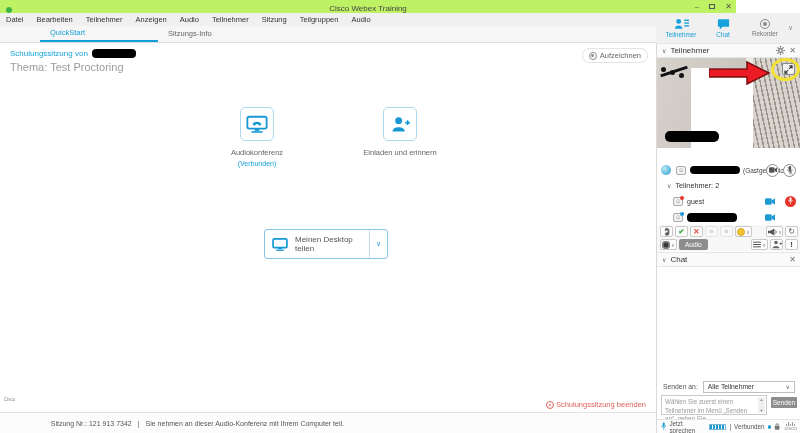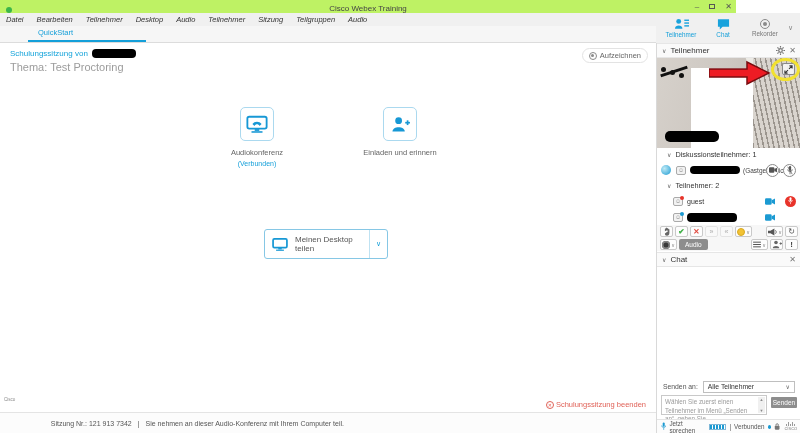--- a/index.html
+++ b/index.html
@@ -9,23 +9,23 @@
   #app { position:relative; width:800px; height:433px; background:#fff; }
 
   
   #titlebar { left:0; top:0; width:736px; height:13px; background:#bef264; display:flex; align-items:flex-end; }
   #title { position:absolute; left:0; right:0; text-align:center; font-size:8px; color:#444; }
   #app-dot { width:6px; height:6px; border-radius:50%; background:#3bb54a; margin-left:6px; }
   #wincontrols { position:absolute; right:4px; top:0; height:13px; display:flex; align-items:center; gap:10px; color:#555; font-size:8px; }
   #win-max { width:6px; height:5px; border:1px solid #555; display:inline-block; }
 
   #menubar { left:0; top:13px; width:800px; height:13px; background:#f0f0f0; display:flex; align-items:center; gap:13px; padding-left:6px; font-size:7.5px; color:#333; }
-  #menubar span { cursor:default;font-style:italic; }
-
-  #tabrow { left:0; top:26px; width:656px; height:17px; background:#f6f6f6; border-bottom:1px solid #dcdcdc; display:flex; align-items:flex-end; padding-left:28px; }
+  #menubar span { cursor:default; }
+
+  #tabrow { left:0; top:26px; width:656px; height:17px; background:#f6f6f6; border-bottom:1px solid #dcdcdc; display:flex; align-items:flex-end; padding-left:40px; }
   .tab { height:17px; display:flex; align-items:center; padding:0 10px; font-size:7.5px; width:118px; }
   .tab.active { color:#149fd9; border-bottom:2px solid #149fd9; }
   .tab.inactive { color:#666; width:90px; }
 
   #panelbtns { left:656px; top:13px; width:144px; height:30px; background:#f0f0f0; display:flex; align-items:center; padding-left:4px; }
   .pbtn { width:42px; display:flex; flex-direction:column; align-items:center; gap:1px; font-size:6.3px; }
   .pbtn .lbl-blue { color:#149fd9; } .pbtn .lbl-gray { color:#777; }
   #panel-chevron { margin-left:2px; color:#888; font-size:7px; }
 
   
@@ -132,30 +132,31 @@
       <span>–</span>
       <span id="win-max"></span>
       <span>✕</span>
     </span>
   </div>
 
   <div id="menubar" class="ab">
     <span>Datei</span>
     <span>Bearbeiten</span>
     <span>Teilnehmer</span>
-    <span>Desktop</span>
+    <span>Anzeigen</span>
     <span>Audio</span>
     <span>Teilnehmer</span>
     <span>Sitzung</span>
     <span>Teilgruppen</span>
     <span>Audio</span>
   </div>
 
   <div id="tabrow" class="ab">
     <div class="tab active">QuickStart</div>
+    <div class="tab inactive">Sitzungs-Info</div>
   </div>
 
   <div id="panelbtns" class="ab">
     <div class="pbtn">
       <svg width="15" height="12" viewBox="0 0 16 12">
           <circle cx="5" cy="3.2" r="2.6" fill="#18a2dc"></circle>
           <path d="M1 11 c0-4.5 8-4.5 8 0 z" fill="#18a2dc"></path>
           <g stroke="#18a2dc" stroke-width="1.5">
             <line x1="11" y1="2" x2="16" y2="2"></line>
             <line x1="11" y1="5" x2="16" y2="5"></line>
@@ -271,24 +272,20 @@
         <svg width="9" height="9" viewBox="0 0 10 10">
             <path d="M6 1 h3 v3 M9 1 L5.6 4.4 M4 9 H1 V6 M1 9 L4.4 5.6" stroke="#333" stroke-width="1.2" fill="none"></path>
           </svg>
       </div>
       <div id="hl-circle"></div>
       <svg id="annot-arrow" width="64" height="28" viewBox="0 0 64 28">
         <polygon points="0,10 38,10 38,3 60,14 38,25 38,18 0,18" fill="#ed1c24" stroke="#7a0d10" stroke-width="1.5"></polygon>
       </svg>
     </div>
 
-    <div class="secthead" style="top:105px;">
-      <span class="chev">∨</span>
-      <span>Diskussionsteilnehmer: 1</span>
-    </div>
 
     <div class="prow" style="top:118px;height:18px;padding-left:4px;">
       <span class="globe"></span>
       <span class="emoticon" style="margin-left:5px;">☺</span>
       <span class="redact" style="width:50px;height:8px;margin-left:4px;"></span>
       <span class="suffix">(Gastgeber, ich)</span>
       <span class="circ-btn" style="position:absolute;right:22px;">
         <svg width="8" height="6" viewBox="0 0 12 8">
             <rect width="8" height="8" rx="1.5" fill="#555"></rect>
             <path d="M8 2.5 L12 .5 v7 L8 5.5z" fill="#555"></path>

